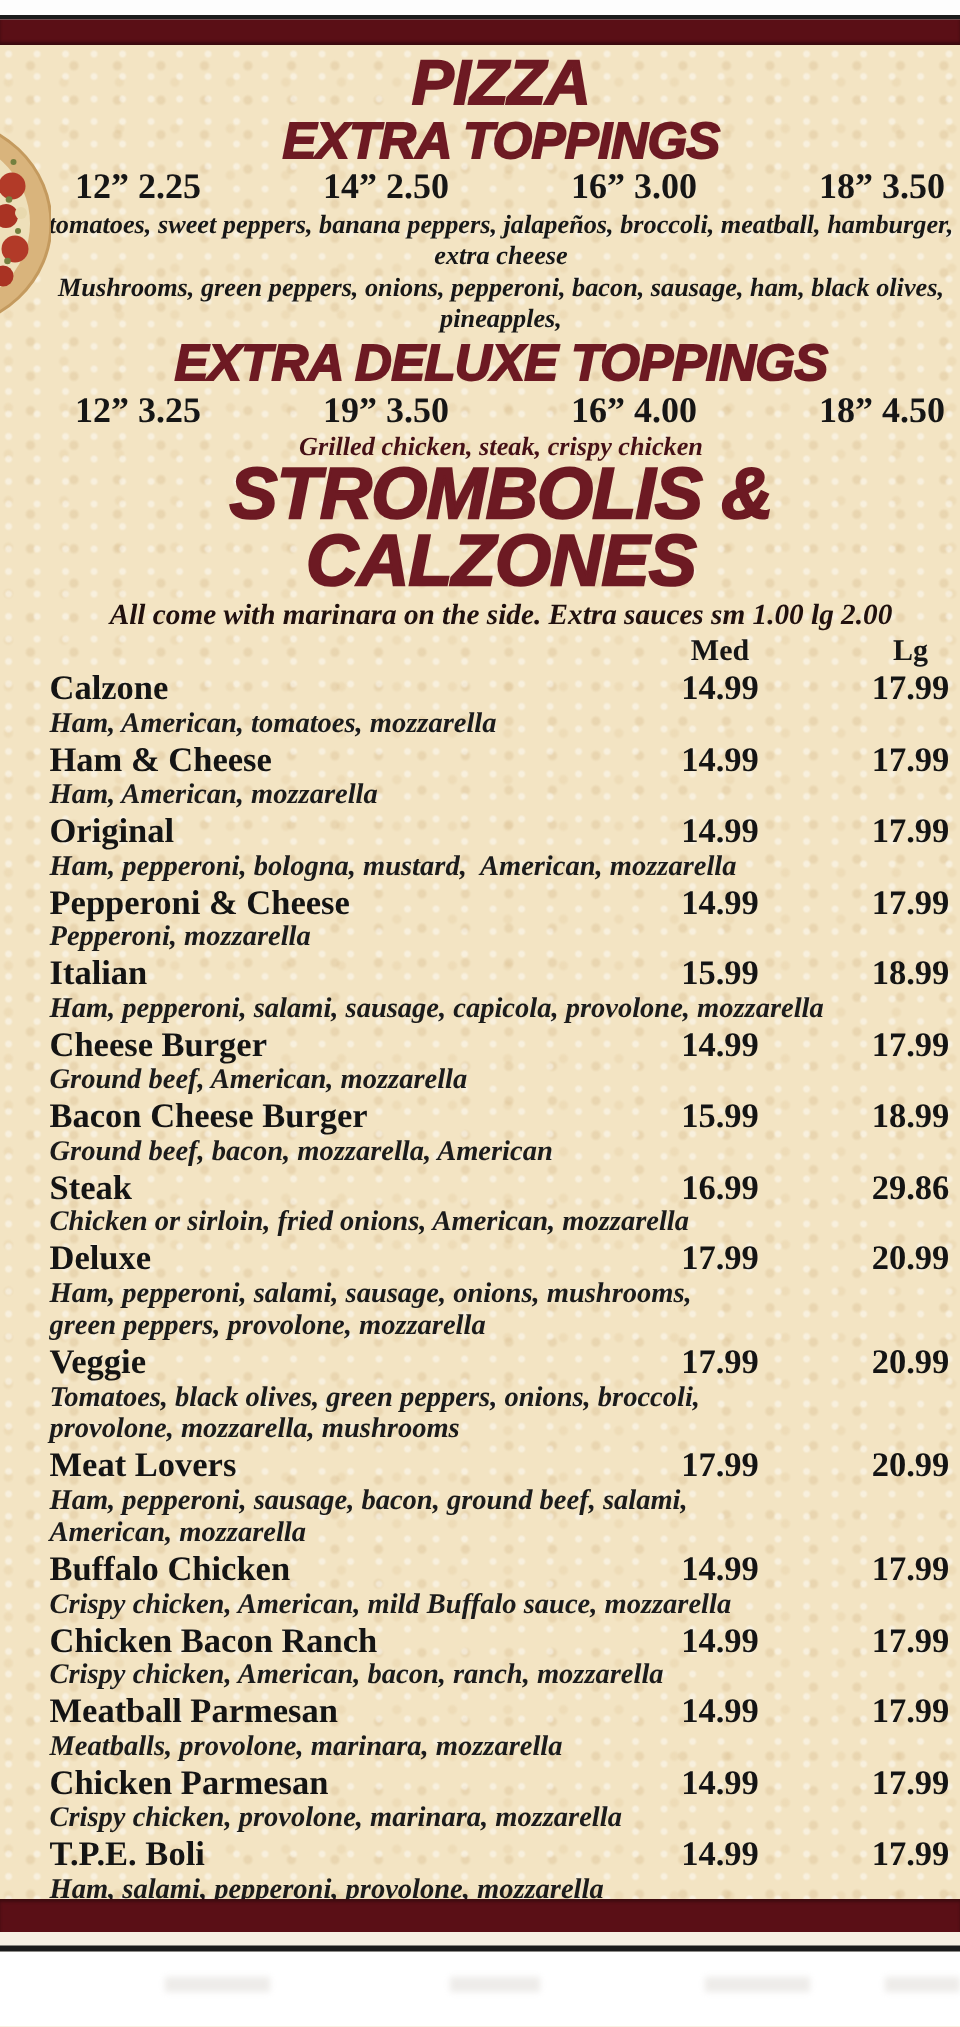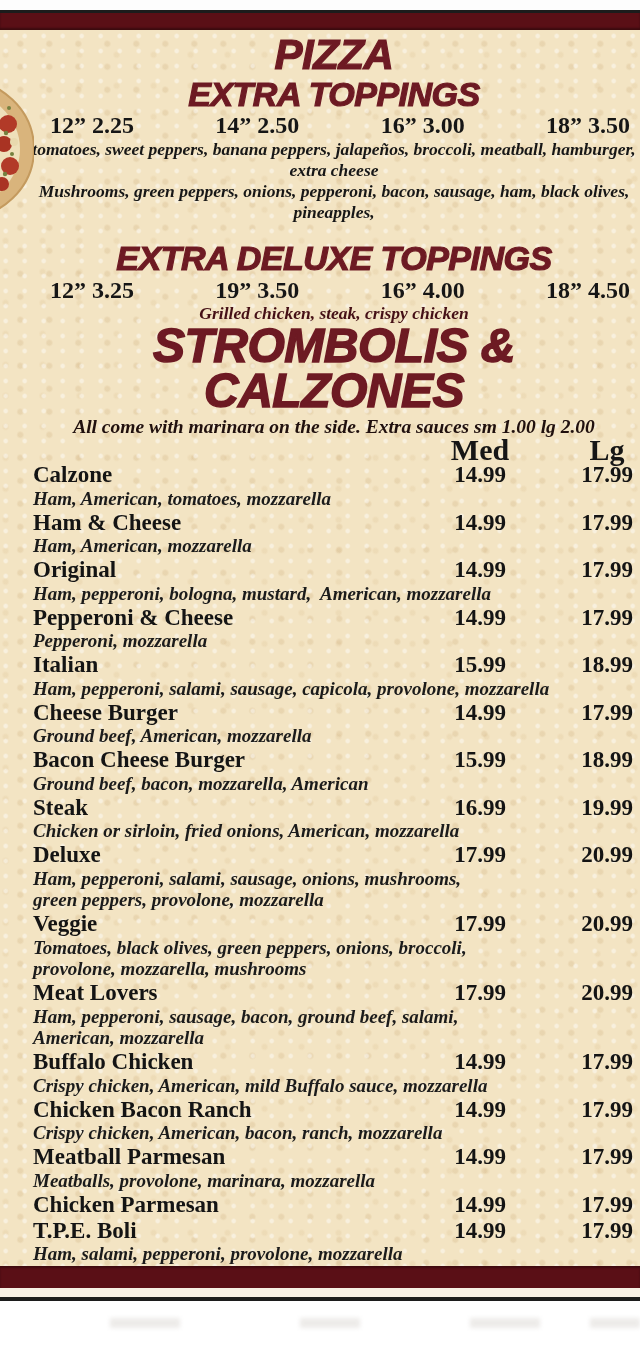--- a/index.html
+++ b/index.html
@@ -25,37 +25,37 @@
   }
   .center-block{margin-left:28px;text-align:center;}
   .h-maroon{
     font-family:"Liberation Sans","DejaVu Sans",sans-serif;
     font-style:italic;font-weight:bold;
     color:#6d1a23;-webkit-text-stroke:1.2px #6d1a23;
     letter-spacing:-.5px;
   }
   .h-pizza{font-size:42px;line-height:42px;margin-top:4px;}
   .h-sub{font-size:34px;line-height:36px;}
-  .h-deluxe{font-size:34px;line-height:37px;margin-top:17px;}
+  .h-deluxe{font-size:34px;line-height:37px;margin-top:1px;}
   .h-strom{font-size:48px;line-height:45px;-webkit-text-stroke:1.5px #6d1a23;}
   .sizes-row{
     display:flex;justify-content:space-between;
     padding:0 10px 0 22px;margin-left:28px;
     font-weight:bold;font-size:24px;line-height:27px;color:#161616;
   }
   .toppings{
     font-weight:bold;font-style:italic;
     font-size:17.5px;line-height:21px;color:#171717;
   }
   .toppings-deluxe{color:#451016;line-height:19px;}
   .note{
     font-weight:bold;font-style:italic;
     font-size:19.5px;line-height:23px;color:#20100e;margin-top:2px;
   }
-  .colheads{position:relative;height:24px;font-weight:bold;font-size:30px;line-height:24px;color:#161616;}
+  .colheads{position:relative;height:24px;font-weight:bold;font-size:20px;line-height:24px;color:#161616;}
   .col-med,.col-lg{position:absolute;width:64px;text-align:center;top:0;}
   .col-med{left:448px;}
   .col-lg{left:575px;}
   .item{position:relative;margin-bottom:0.5px;}
   .item-name{
     font-weight:bold;font-size:23px;line-height:25.5px;color:#141414;
     padding-left:33px;
   }
   .item-desc{
     font-weight:bold;font-style:italic;
@@ -173,21 +173,21 @@
     </div>
     <div class="item">
       <div class="item-name">Bacon Cheese Burger</div>
       <span class="price price-med">15.99</span>
       <span class="price price-lg">18.99</span>
       <div class="item-desc">Ground beef, bacon, mozzarella, American</div>
     </div>
     <div class="item">
       <div class="item-name">Steak</div>
       <span class="price price-med">16.99</span>
-      <span class="price price-lg">19.99</span>
+      <span class="price price-lg">29.86</span>
       <div class="item-desc">Chicken or sirloin, fried onions, American, mozzarella</div>
     </div>
     <div class="item">
       <div class="item-name">Deluxe</div>
       <span class="price price-med">17.99</span>
       <span class="price price-lg">20.99</span>
       <div class="item-desc">Ham, pepperoni, salami, sausage, onions, mushrooms,
 green peppers, provolone, mozzarella</div>
     </div>
     <div class="item">
@@ -219,20 +219,21 @@
     <div class="item">
       <div class="item-name">Meatball Parmesan</div>
       <span class="price price-med">14.99</span>
       <span class="price price-lg">17.99</span>
       <div class="item-desc">Meatballs, provolone, marinara, mozzarella</div>
     </div>
     <div class="item">
       <div class="item-name">Chicken Parmesan</div>
       <span class="price price-med">14.99</span>
       <span class="price price-lg">17.99</span>
+      <div class="item-desc">Crispy chicken, provolone, marinara, mozzarella</div>
     </div>
     <div class="item">
       <div class="item-name">T.P.E. Boli</div>
       <span class="price price-med">14.99</span>
       <span class="price price-lg">17.99</span>
       <div class="item-desc">Ham, salami, pepperoni, provolone, mozzarella</div>
     </div>
     <div class="item">
       <div class="item-name">Hawaiian Deluxe Boli</div>
       <span class="price price-med">15.99</span>

